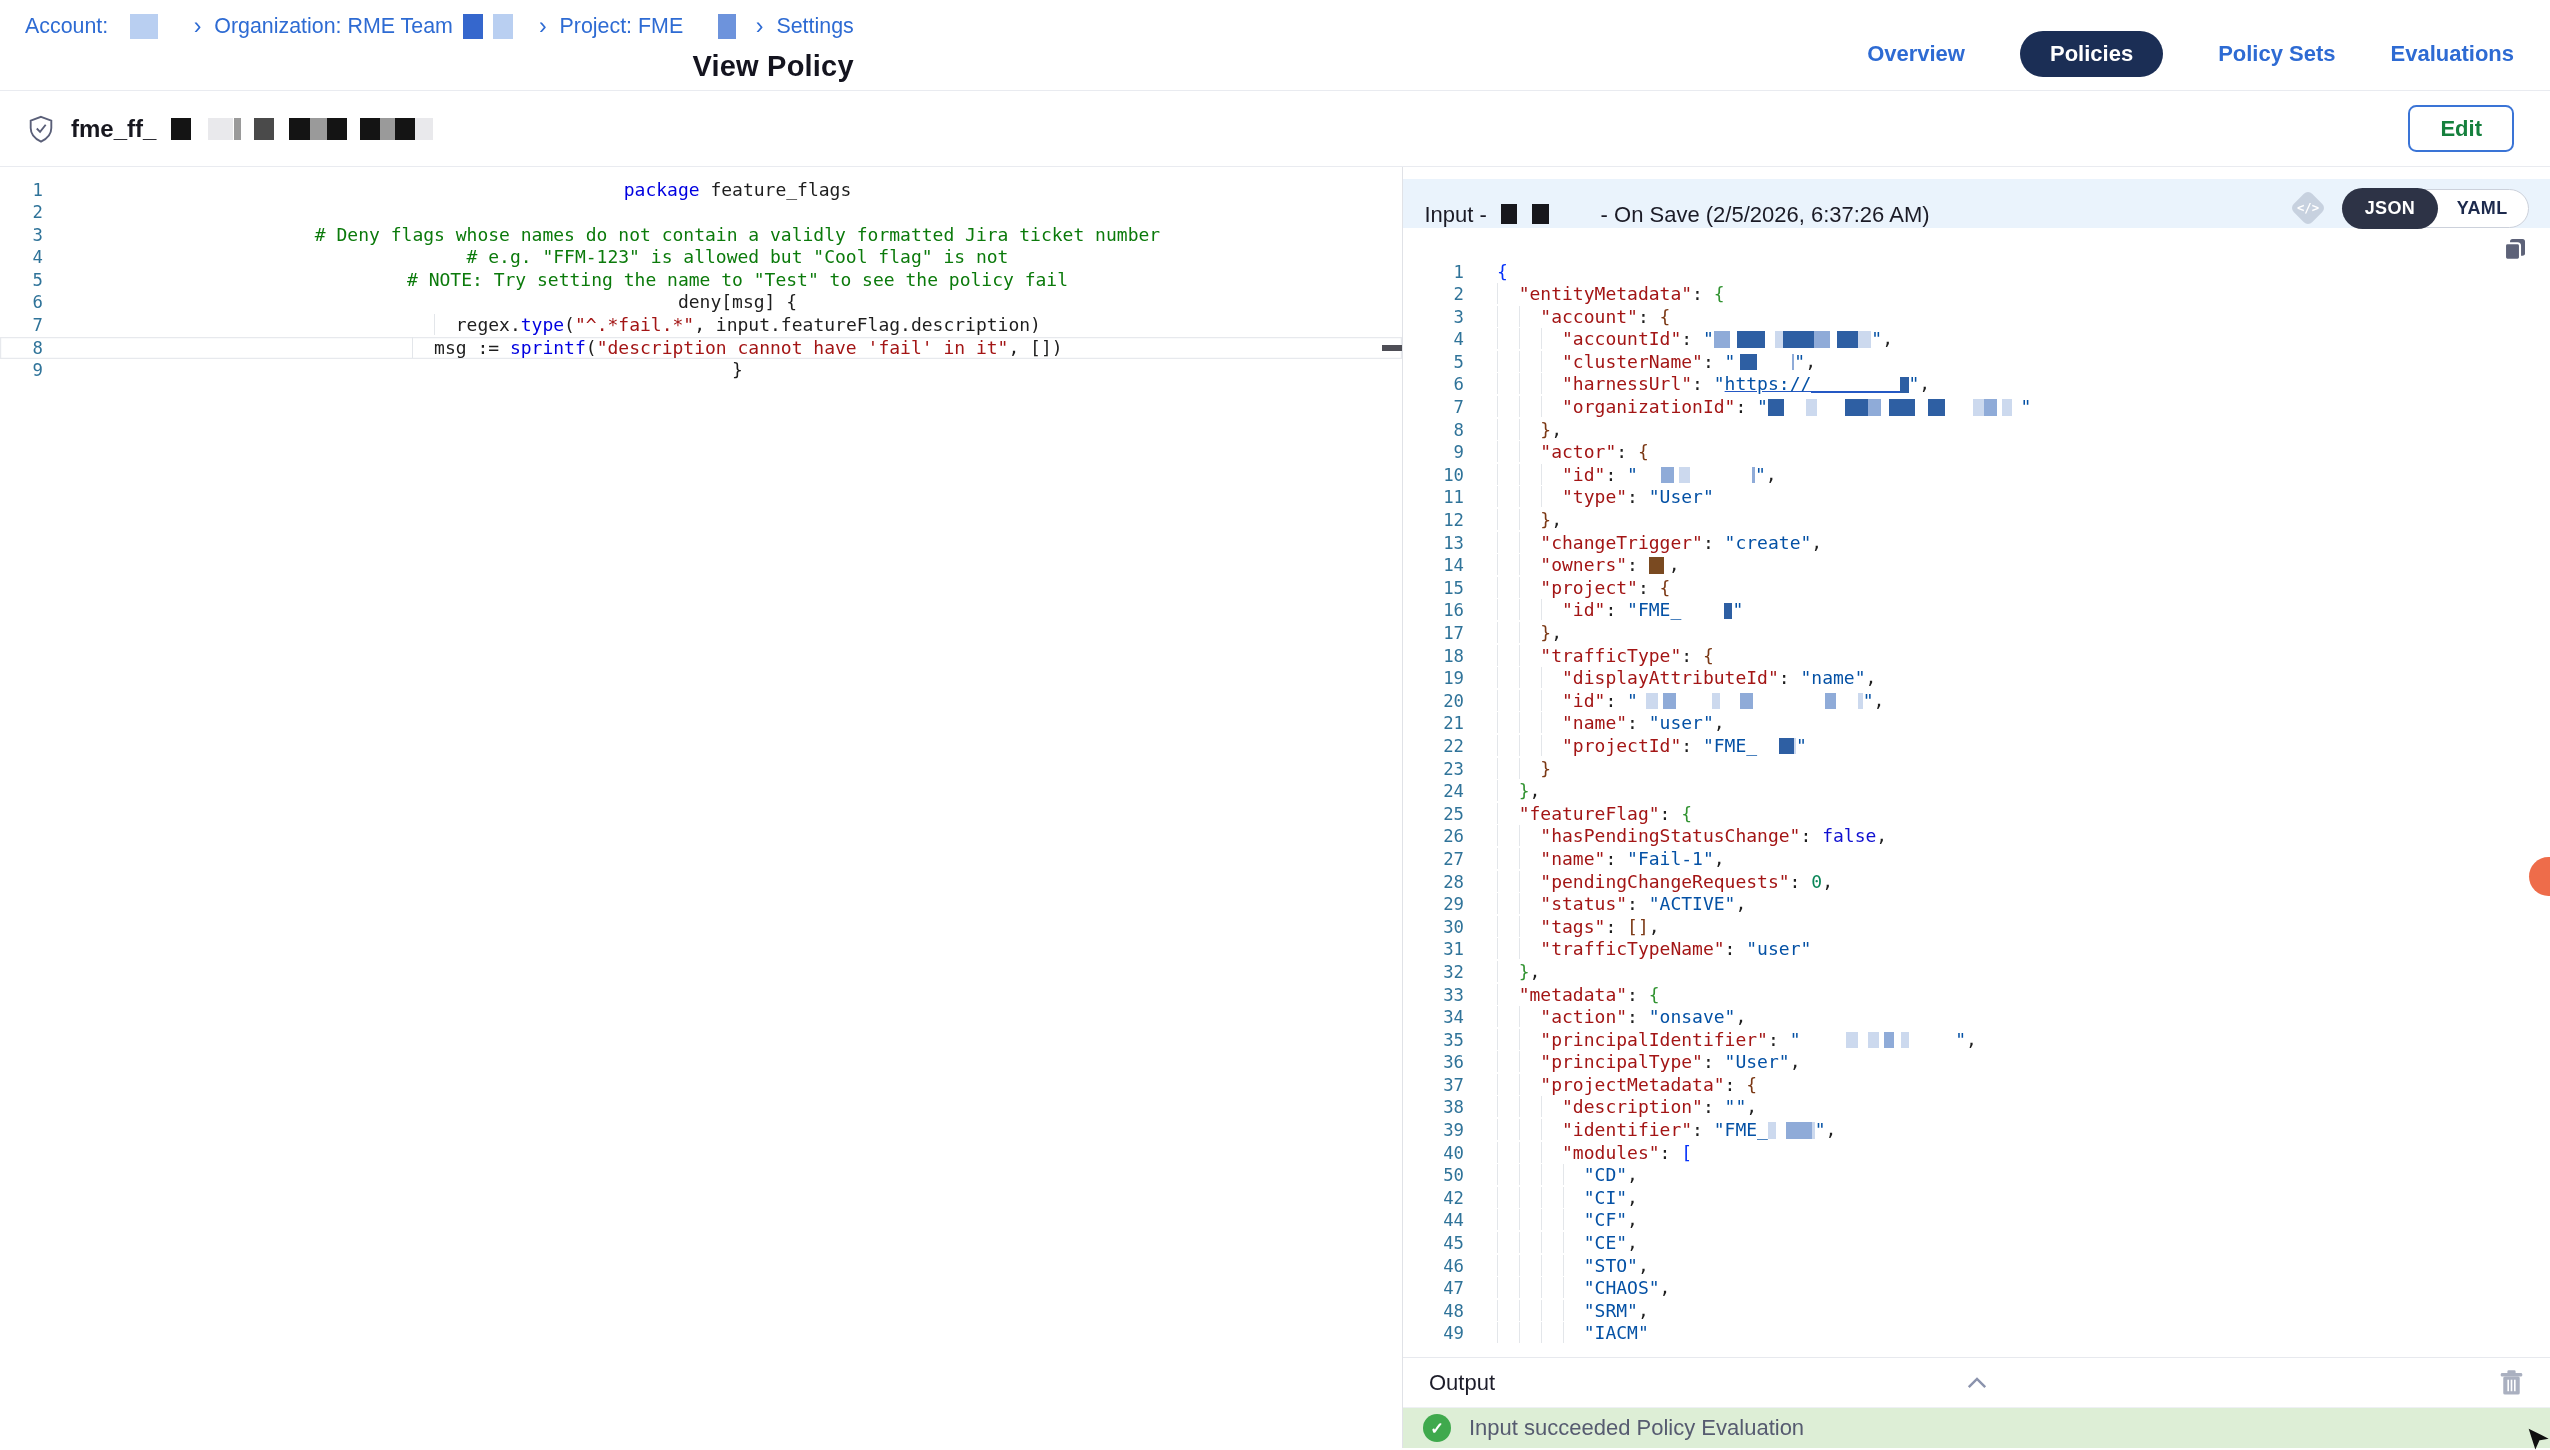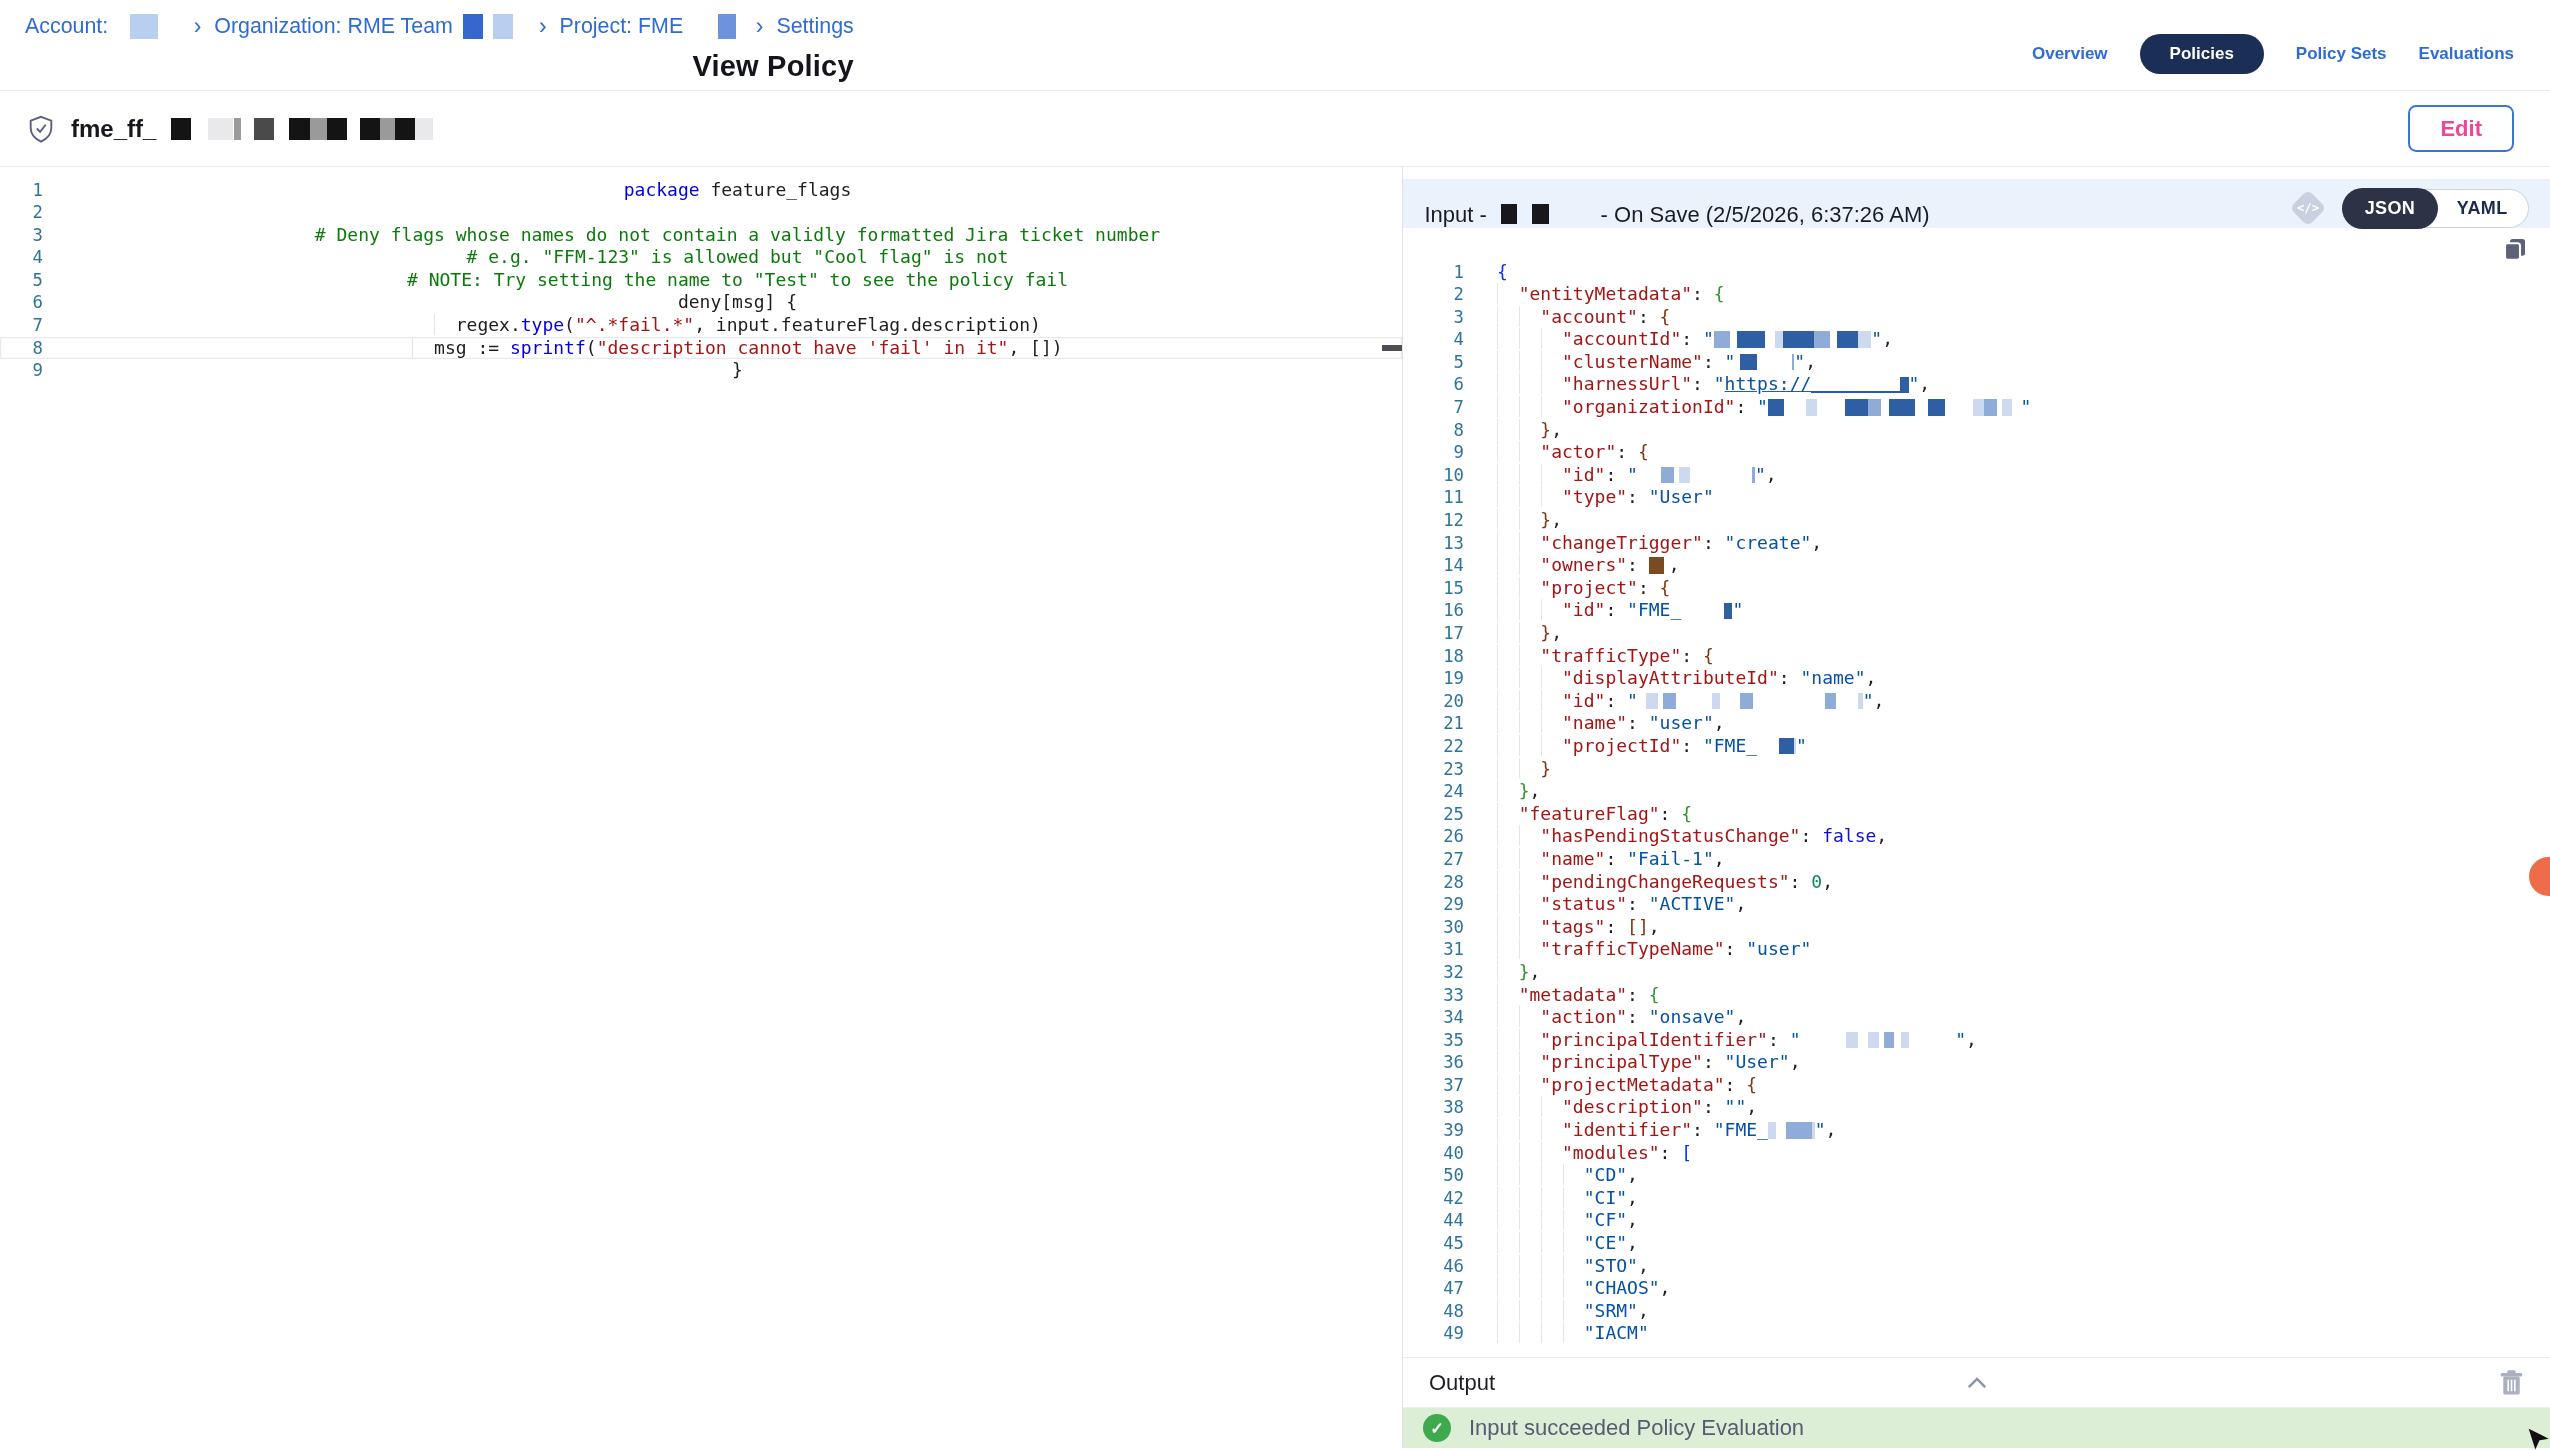--- a/index.html
+++ b/index.html
@@ -8,28 +8,28 @@
     width:2550px; height:1450px; position:relative; overflow:hidden;
     background:#ffffff; color:#1c1c28;
     font-family:"Liberation Sans", sans-serif;
   }
 
   
   .hdr { height:90px; display:flex; justify-content:space-between; padding:13px 36px 0 25px; }
   .crumbs { display:flex; align-items:center; font-size:21.4px; color:#2e6bd3; white-space:nowrap; }
   .crumbs .sep { margin:0 13px; font-size:23px; color:#2e6bd3; }
   .page-title { font-size:29px; font-weight:700; color:#14141f; margin-top:10px; letter-spacing:0.2px; }
-  .topnav { display:flex; align-items:center; gap:32px; margin-top:18px; font-size:17px; font-weight:600; color:#2e6bd3; height:46px; }
+  .topnav { display:flex; align-items:center; gap:55px; margin-top:18px; font-size:22px; font-weight:600; color:#2e6bd3; height:46px; }
   .topnav .pill { background:#1b2e55; color:#fff; padding:10px 30px; border-radius:821px; }
   .hdr-wrap { border-bottom:1.6px solid #e9ebf0;text-align:right; }
 
   
   .toolbar { height:76px; border-bottom:1.6px solid #e9ebf0; display:flex; align-items:center; justify-content:space-between; padding:0 36px 0 26px; }
   .pol-name { display:flex; align-items:center; gap:15px; font-size:24px; font-weight:700; color:#17171f; }
-  .btn-edit { background:#fff; border:2.1px solid #3a74d6; color:#ec4899; font-size:22px; font-weight:600; border-radius:8.2px; padding:8.2px 30px; font-family:inherit; cursor:pointer; }
+  .btn-edit { background:#fff; border:2.1px solid #3a74d6; color:#15803d; font-size:22px; font-weight:600; border-radius:8.2px; padding:8.2px 30px; font-family:inherit; cursor:pointer; }
 
   
   .main { display:flex; height:1281px; }
   .editor-pane { width:1403px; flex:none; border-right:1.6px solid #e0e2e7; padding-top:11.5px; position:relative; background:#fff; }
   .right-pane { flex:1; display:flex; flex-direction:column; position:relative; background:#fff; }
 
   
   .cl { display:flex; height:22.6px; line-height:22.6px; font-family:"DejaVu Sans Mono", monospace; font-size:18px; color:#1e1e1e; }
   .ln { flex:none; text-align:right; color:#2f7399; font-size:17.3px; }
   .editor-pane .ln { width:43px; }

